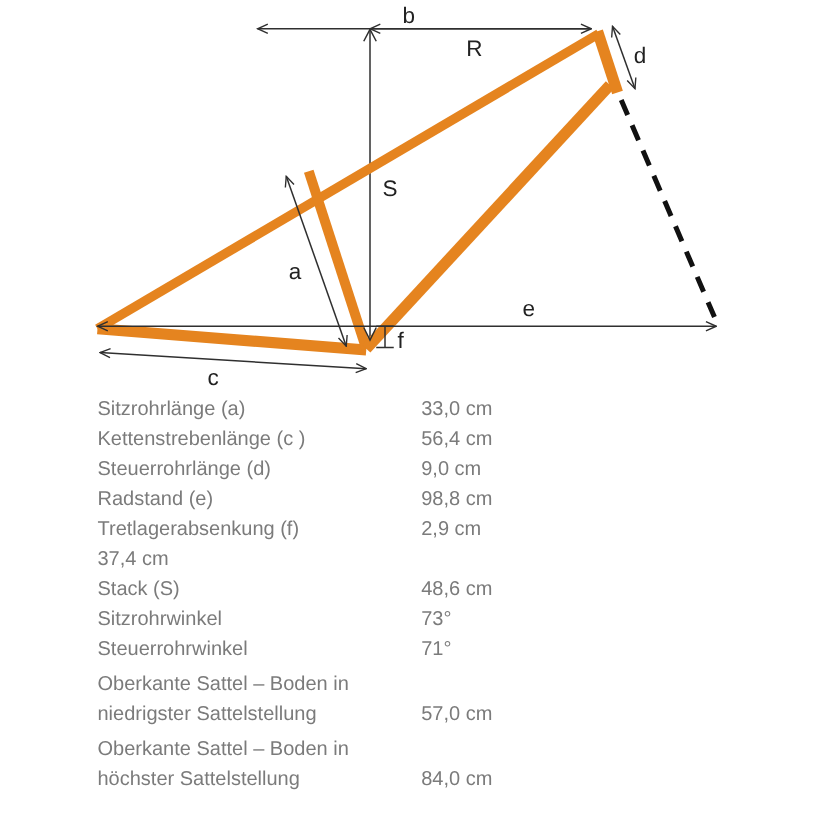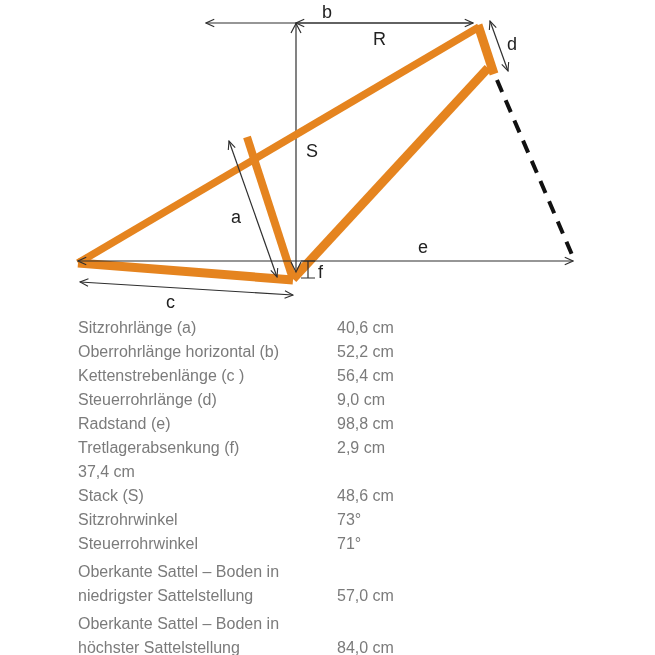--- a/index.html
+++ b/index.html
@@ -64,25 +64,21 @@
     <text x="231" y="223">a</text>
     <text x="418" y="253">e</text>
     <text x="318" y="278">f</text>
     <text x="166" y="308">c</text>
   </svg>
 
   
   <div class="geo-table">
     <div class="row">
       <div class="lbl">Sitzrohrlänge (a)</div>
-      <div class="val">40,6 cm</div>
-    </div>
-    <div class="row">
-      <div class="lbl">Oberrohrlänge horizontal (b)</div>
-      <div class="val">52,2 cm</div>
+      <div class="val">33,0 cm</div>
     </div>
     <div class="row">
       <div class="lbl">Kettenstrebenlänge (c )</div>
       <div class="val">56,4 cm</div>
     </div>
     <div class="row">
       <div class="lbl">Steuerrohrlänge (d)</div>
       <div class="val">9,0 cm</div>
     </div>
     <div class="row">

